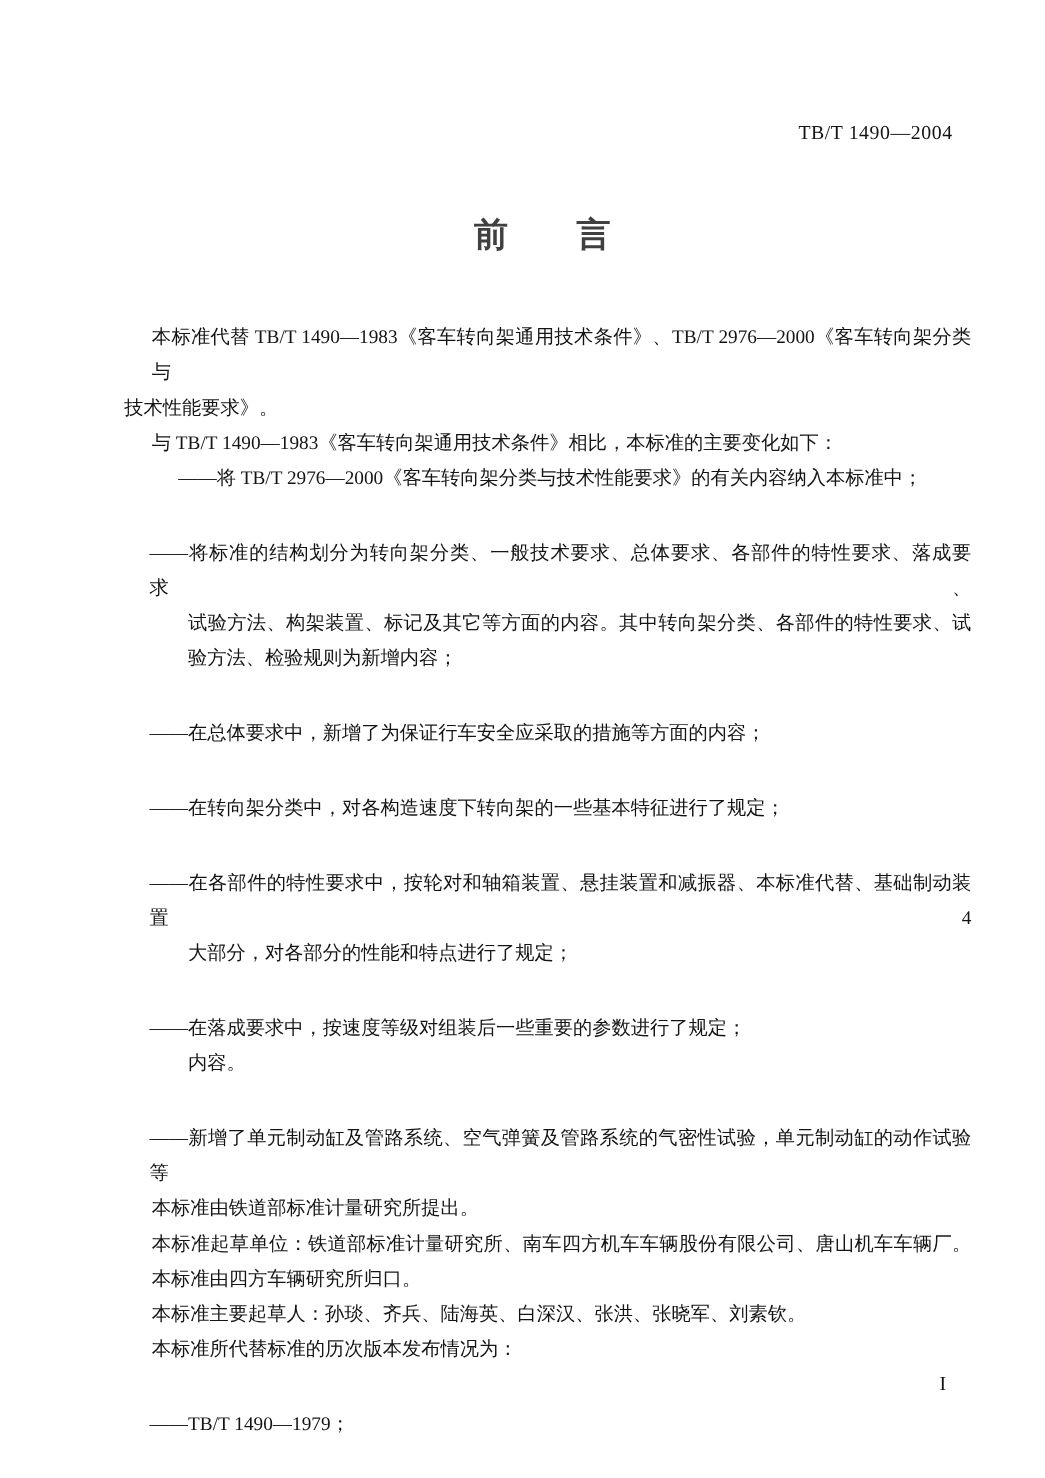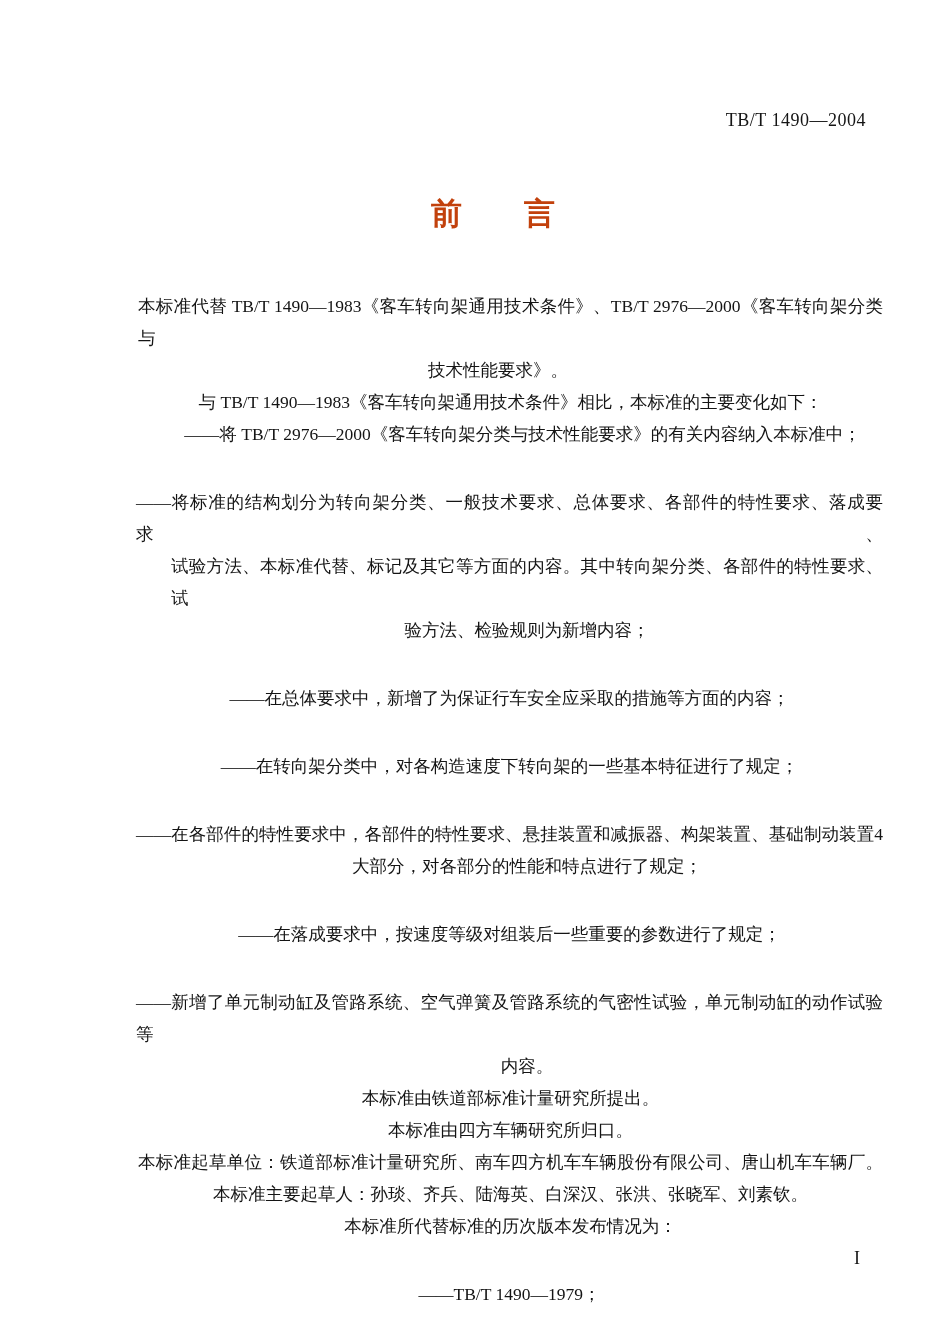--- a/index.html
+++ b/index.html
@@ -25,33 +25,33 @@
     letter-spacing: 0.5px;
   }
   .doc-title {
     position: absolute;
     top: 193px;
     left: 36px;
     width: 914px;
     text-align: center;
     font-size: 31px;
     font-weight: bold;
-    color: #c2410c;
+    color: #404040;
   }
   .body-block {
     position: absolute;
     top: 290px;
     left: 113px;
     width: 770px;
     font-size: 17.5px;
   }
   .line {
     line-height: 32px;
     min-height: 32px;
-    text-align: center;
+    text-align: left;
     white-space: nowrap;
   }
   .line.justify {
     white-space: normal;
     text-align: justify;
     text-align-last: justify;
   }
   .line.style-margin   { padding-left: 0; }
   .line.style-para     { padding-left: 25px; }
   .line.style-dash     { padding-left: 23px; margin-top: 36px; }
@@ -77,32 +77,32 @@
   </div>
 
   <div class="doc-title">前　　言</div>
 
   <div class="body-block" id="doc-body">
       <div class="line style-para justify">本标准代替 TB/T 1490—1983《客车转向架通用技术条件》、TB/T 2976—2000《客车转向架分类与</div>
       <div class="line style-margin">技术性能要求》。</div>
       <div class="line style-para">与 TB/T 1490—1983《客车转向架通用技术条件》相比，本标准的主要变化如下：</div>
       <div class="line style-dash-deep">——将 TB/T 2976—2000《客车转向架分类与技术性能要求》的有关内容纳入本标准中；</div>
       <div class="line style-dash justify">——将标准的结构划分为转向架分类、一般技术要求、总体要求、各部件的特性要求、落成要求、</div>
-      <div class="line style-cont justify">试验方法、本标准代替、标记及其它等方面的内容。其中转向架分类、各部件的特性要求、试</div>
+      <div class="line style-cont justify">试验方法、构架装置、标记及其它等方面的内容。其中转向架分类、各部件的特性要求、试</div>
       <div class="line style-cont">验方法、检验规则为新增内容；</div>
       <div class="line style-dash">——在总体要求中，新增了为保证行车安全应采取的措施等方面的内容；</div>
       <div class="line style-dash">——在转向架分类中，对各构造速度下转向架的一些基本特征进行了规定；</div>
-      <div class="line style-dash justify">——在各部件的特性要求中，各部件的特性要求、悬挂装置和减振器、构架装置、基础制动装置4</div>
+      <div class="line style-dash justify">——在各部件的特性要求中，按轮对和轴箱装置、悬挂装置和减振器、本标准代替、基础制动装置4</div>
       <div class="line style-cont">大部分，对各部分的性能和特点进行了规定；</div>
       <div class="line style-dash">——在落成要求中，按速度等级对组装后一些重要的参数进行了规定；</div>
+      <div class="line style-cont">内容。</div>
       <div class="line style-dash justify">——新增了单元制动缸及管路系统、空气弹簧及管路系统的气密性试验，单元制动缸的动作试验等</div>
-      <div class="line style-cont">内容。</div>
       <div class="line style-para">本标准由铁道部标准计量研究所提出。</div>
+      <div class="line style-para justify">本标准起草单位：铁道部标准计量研究所、南车四方机车车辆股份有限公司、唐山机车车辆厂。</div>
       <div class="line style-para">本标准由四方车辆研究所归口。</div>
-      <div class="line style-para justify">本标准起草单位：铁道部标准计量研究所、南车四方机车车辆股份有限公司、唐山机车车辆厂。</div>
       <div class="line style-para">本标准主要起草人：孙琰、齐兵、陆海英、白深汉、张洪、张晓军、刘素钦。</div>
       <div class="line style-para">本标准所代替标准的历次版本发布情况为：</div>
       <div class="line style-dash">——TB/T 1490—1979；</div>
       <div class="line style-dash">——TB/T 2976—2000。</div>
     </div>
 
   <div class="footer">
     <span>I</span>
   </div>
 

